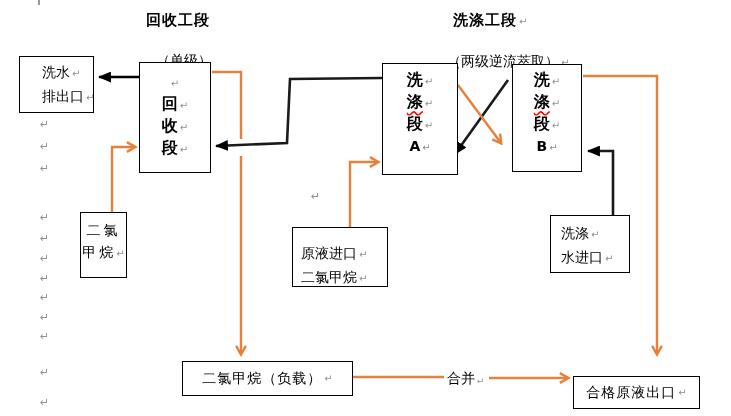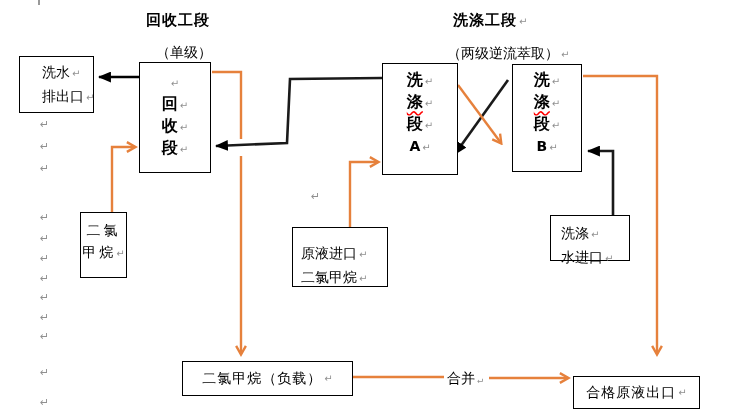--- a/index.html
+++ b/index.html
@@ -14,21 +14,21 @@
   }
   .hline { line-height:22px; white-space:nowrap; }
   .vbox { display:flex; flex-direction:column; align-items:center; }
   .vrow { height:22px; line-height:22px; font-weight:bold; font-size:16px; white-space:nowrap; }
   .vrow .latin { font-size:14px; }
   .sq { text-decoration:underline wavy #ff0000; text-decoration-skip-ink:none; text-underline-offset:3px; }
   .pm { color:#909090; font-size:10px; font-weight:normal; }
   .pm.inline { margin-left:2px; }
   .pmabs { position:absolute; color:#909090; font-size:11px; line-height:14px; }
   .title { position:absolute; font-weight:bold; font-size:15px; white-space:nowrap; letter-spacing:1px; }
-  .subtitle { position:absolute; font-size:14px; white-space:nowrap; }
+  .subtitle { position:absolute; font-size:14px; white-space:nowrap;margin-top:8px; }
   .floatlabel { position:absolute; font-size:14px; white-space:nowrap;font-family:Liberation Mono, monospace; }
   .center { display:flex; align-items:center; justify-content:center; }
   svg.arrows { position:absolute; left:0; top:0; pointer-events:none; }
   .cursor-tick { position:absolute; left:38px; top:0; width:2px; height:5px; background:#999; }
 </style>
 </head>
 <body>
 
 <div id="canvas">
 
@@ -92,21 +92,21 @@
     <div class="vrow"><span class="sq">涤</span><span class="pm inline">↵</span></div>
     <div class="vrow"><span>段</span><span class="pm inline">↵</span></div>
     <div class="vrow"><span class="latin">B</span><span class="pm inline">↵</span></div>
   </div>
 
   <div class="box" style="left:292px; top:227px; width:96px; height:60px; padding:14px 0 0 8px;">
     <div class="hline"><span>原液进口</span><span class="pm inline">↵</span></div>
     <div class="hline"><span>二氯甲烷</span><span class="pm inline">↵</span></div>
   </div>
 
-  <div class="box" style="left:550px; top:215px; width:80px; height:46px; padding:6px 0 0 10px;">
+  <div class="box" style="left:550px; top:215px; width:80px; height:58px; padding:6px 0 0 10px;">
     <div class="hline"><span>洗涤</span><span class="pm inline">↵</span></div>
     <div class="hline"><span>水进口</span><span class="pm inline">↵</span></div>
   </div>
 
   <div class="box center" style="left:182px; top:361px; width:171px; height:35px; letter-spacing:1px;">
     <span>二氯甲烷（负载）</span>
       <span class="pm inline" style="letter-spacing:0;">↵</span>
   </div>
 
   <div class="box center" style="left:573px; top:376px; width:127px; height:33px; letter-spacing:1px;">

